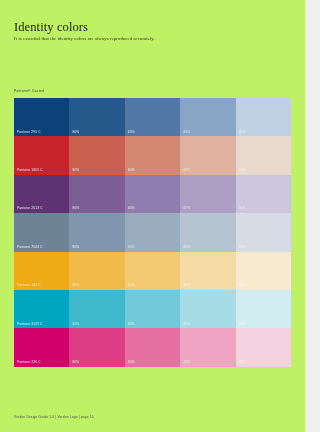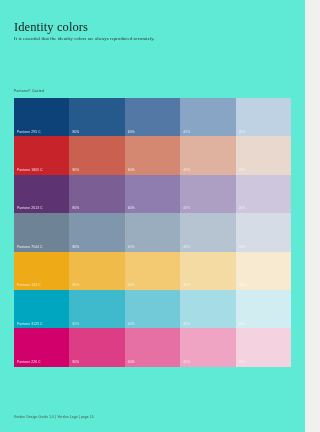--- a/index.html
+++ b/index.html
@@ -11,21 +11,21 @@
     width: 305px;
     height: 432px;
     position: relative;
     overflow: hidden;
     font-family: "Liberation Sans", sans-serif;
     -webkit-font-smoothing: antialiased;
   }
   .page {
     position: absolute;
     inset: 0;
-    background: #5eead4;
+    background: #bef264;
     padding: 16px;
   }
   .page-title {
     position: absolute;
     left: 14px;
     top: 13px;
     font-family: "Liberation Serif", serif;
     font-size: 12.5px;
     font-weight: 400;
     color: #1b1b1b;

